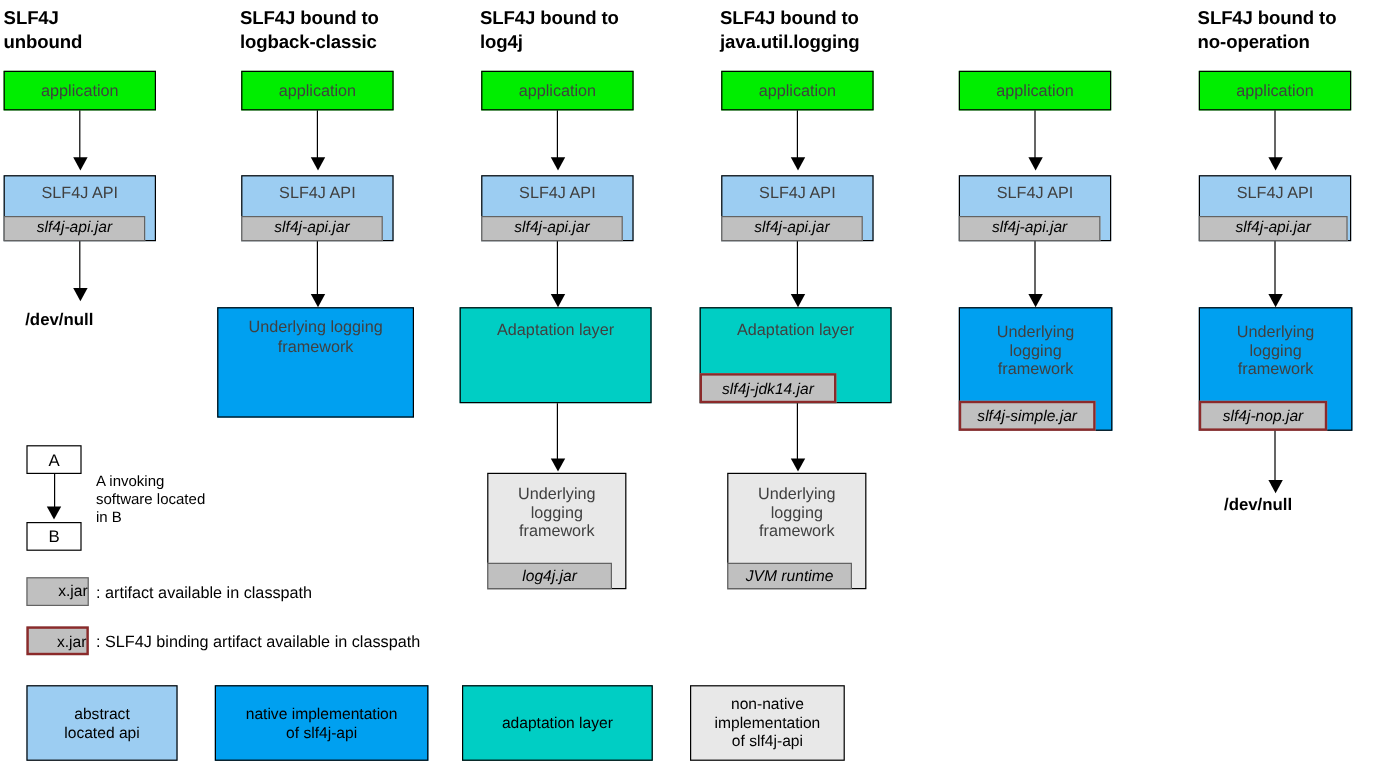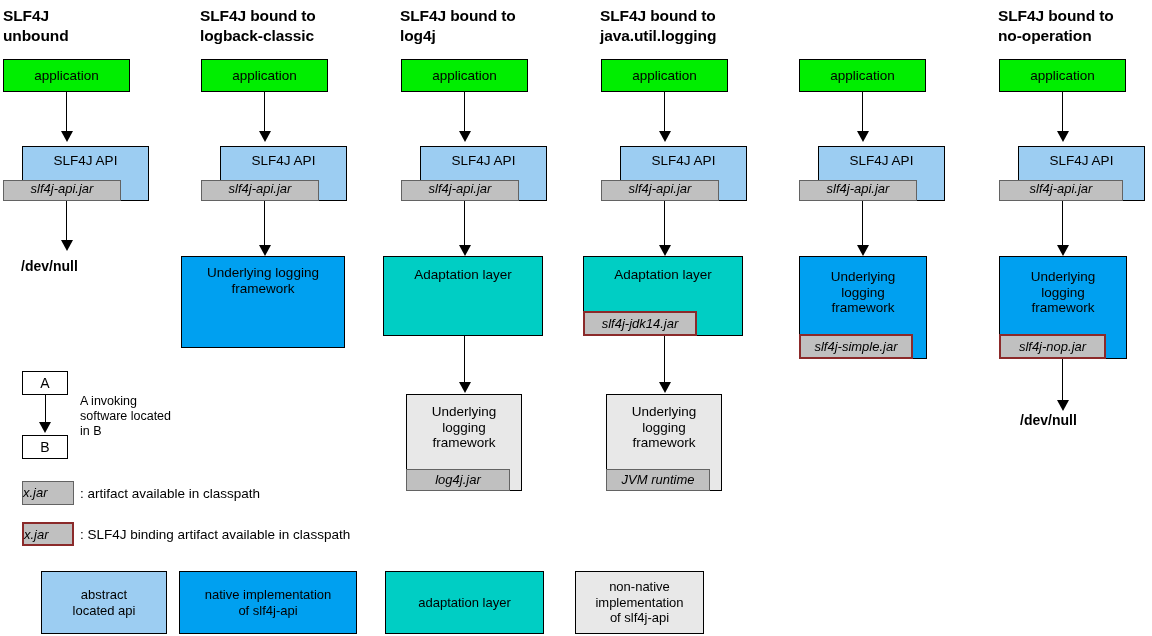--- a/index.html
+++ b/index.html
@@ -33,30 +33,30 @@
     color: #000;
   }
 
   
   .node {
     position: absolute;
     border: 1px solid #000000;
     box-sizing: border-box;
     font-size: 13.5px;
     line-height: 15.5px;
-    color: #000000;
+    color: #404040;
   }
   .node .node-label {
     display: block;
     text-align: center;
     white-space: pre-line;
   }
 
   .n-app       { background: #00ee00; }
-  .n-api       { background: #9ccdf2; margin-left: 19px; }
+  .n-api       { background: #9ccdf2; }
   .n-native    { background: #00a0f0; }
   .n-adapt     { background: #00cec4; }
   .n-nonnative { background: #e8e8e8; }
 
   
   .jar {
     position: absolute;
     background: #c0c0c0;
     border: 1px solid #636363;
     box-sizing: border-box;
@@ -112,22 +112,21 @@
     position: absolute;
     font-size: 13.5px;
     white-space: nowrap;
   }
   .legend-jar {
     position: absolute;
     background: #c0c0c0;
     border: 1px solid #636363;
     box-sizing: border-box;
     font-size: 13px;
-    font-style: italic;
-    text-align: left;
+    text-align: right;
     line-height: 22px;
   }
   .legend-jar.binding { border: 2px solid #8b2a2a; }
 
   .swatch {
     position: absolute;
     border: 1px solid #000;
     box-sizing: border-box;
     font-size: 13px;
     line-height: 15.5px;

